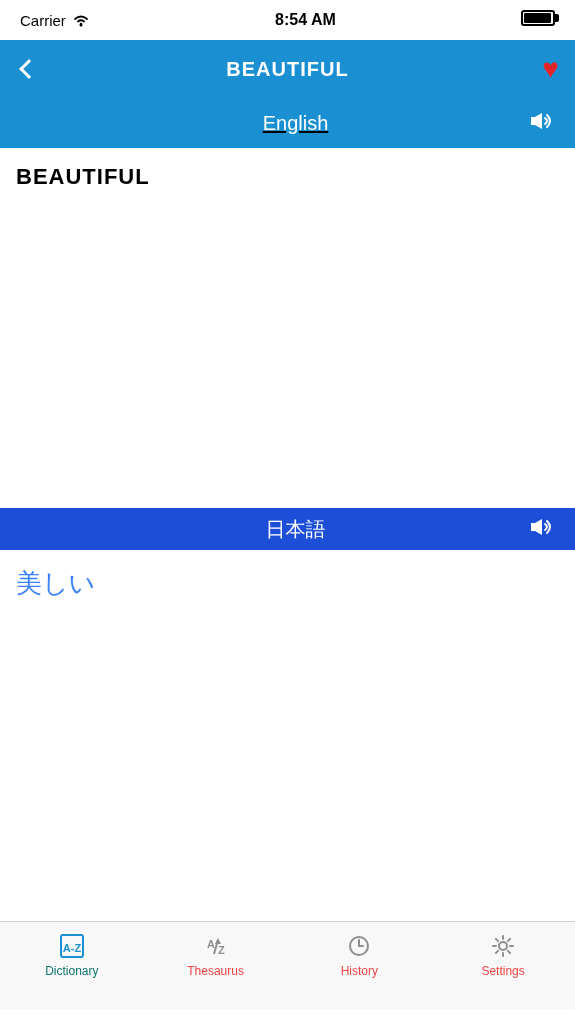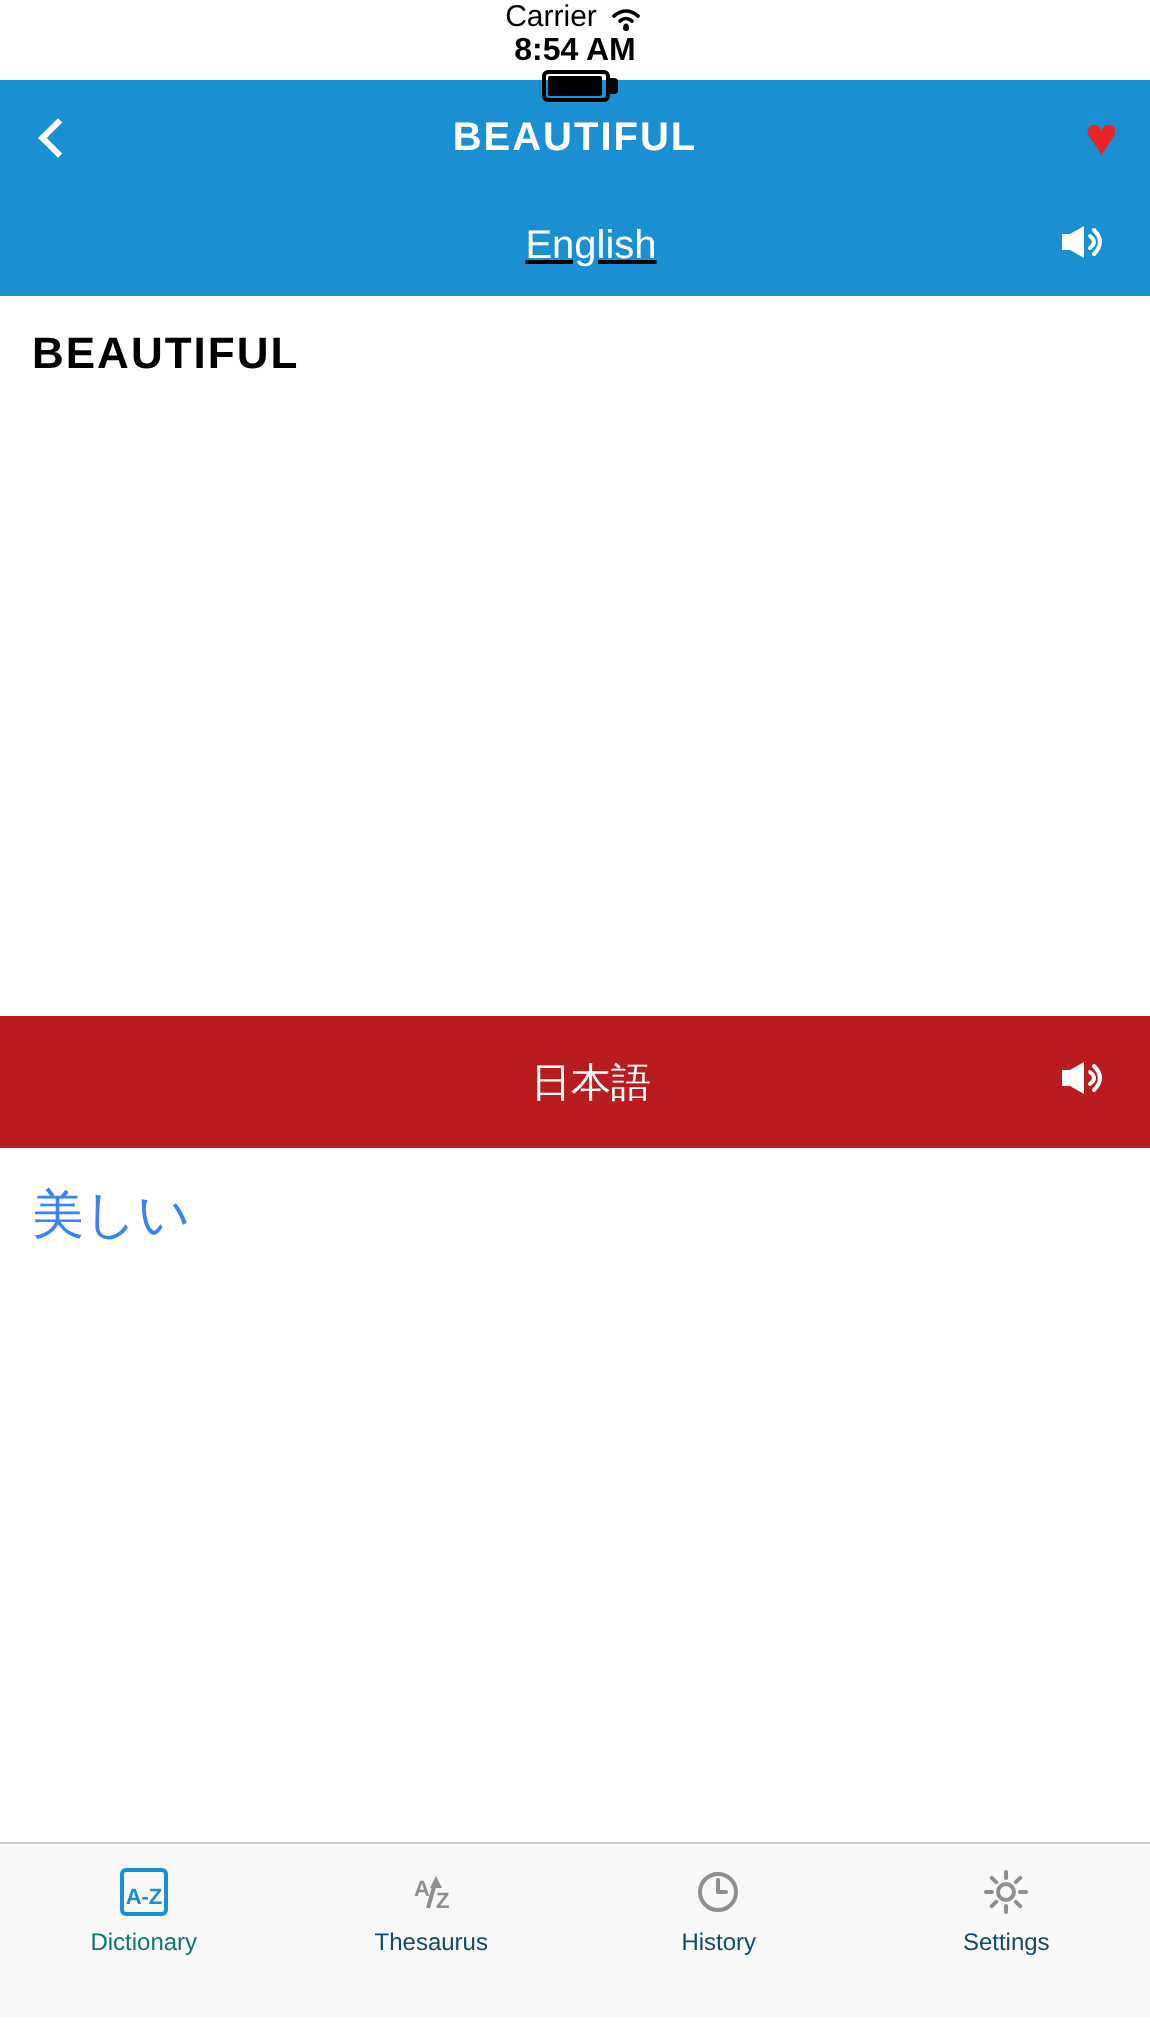--- a/index.html
+++ b/index.html
@@ -18,21 +18,20 @@
     }
 
     
     .status-bar {
       height: 40px;
       background: #fff;
       display: flex;
       align-items: center;
       justify-content: space-between;
       padding: 0 20px;
-      flex-direction: column;
     }
 
     .status-carrier {
       font-size: 15px;
       font-weight: 500;
       color: #000;
       display: flex;
       align-items: center;
       gap: 6px;
     }
@@ -139,22 +138,22 @@
 
     .word-text {
       font-size: 22px;
       font-weight: 700;
       color: #000;
       letter-spacing: 1px;
     }
 
     
     .jp-lang-bar {
-      height: 66px;
-      background: #b91c1c;
+      height: 42px;
+      background: #1d4ed8;
       display: flex;
       align-items: center;
       justify-content: center;
       padding: 0 20px;
     }
 
     .jp-lang-label {
       color: #fff;
       font-size: 20px;
       text-align: center;
@@ -191,21 +190,21 @@
       display: flex;
       flex-direction: column;
       align-items: center;
       gap: 4px;
       cursor: pointer;
       width: 80px;
     }
 
     .tab-label {
       font-size: 12px;
-      color: #0c4a6e;
+      color: #ef4444;
     }
 
     .tab-label.active {
       color: #0f766e;
     }
 
     
     .speaker-svg {
       width: 28px;
       height: 24px;

